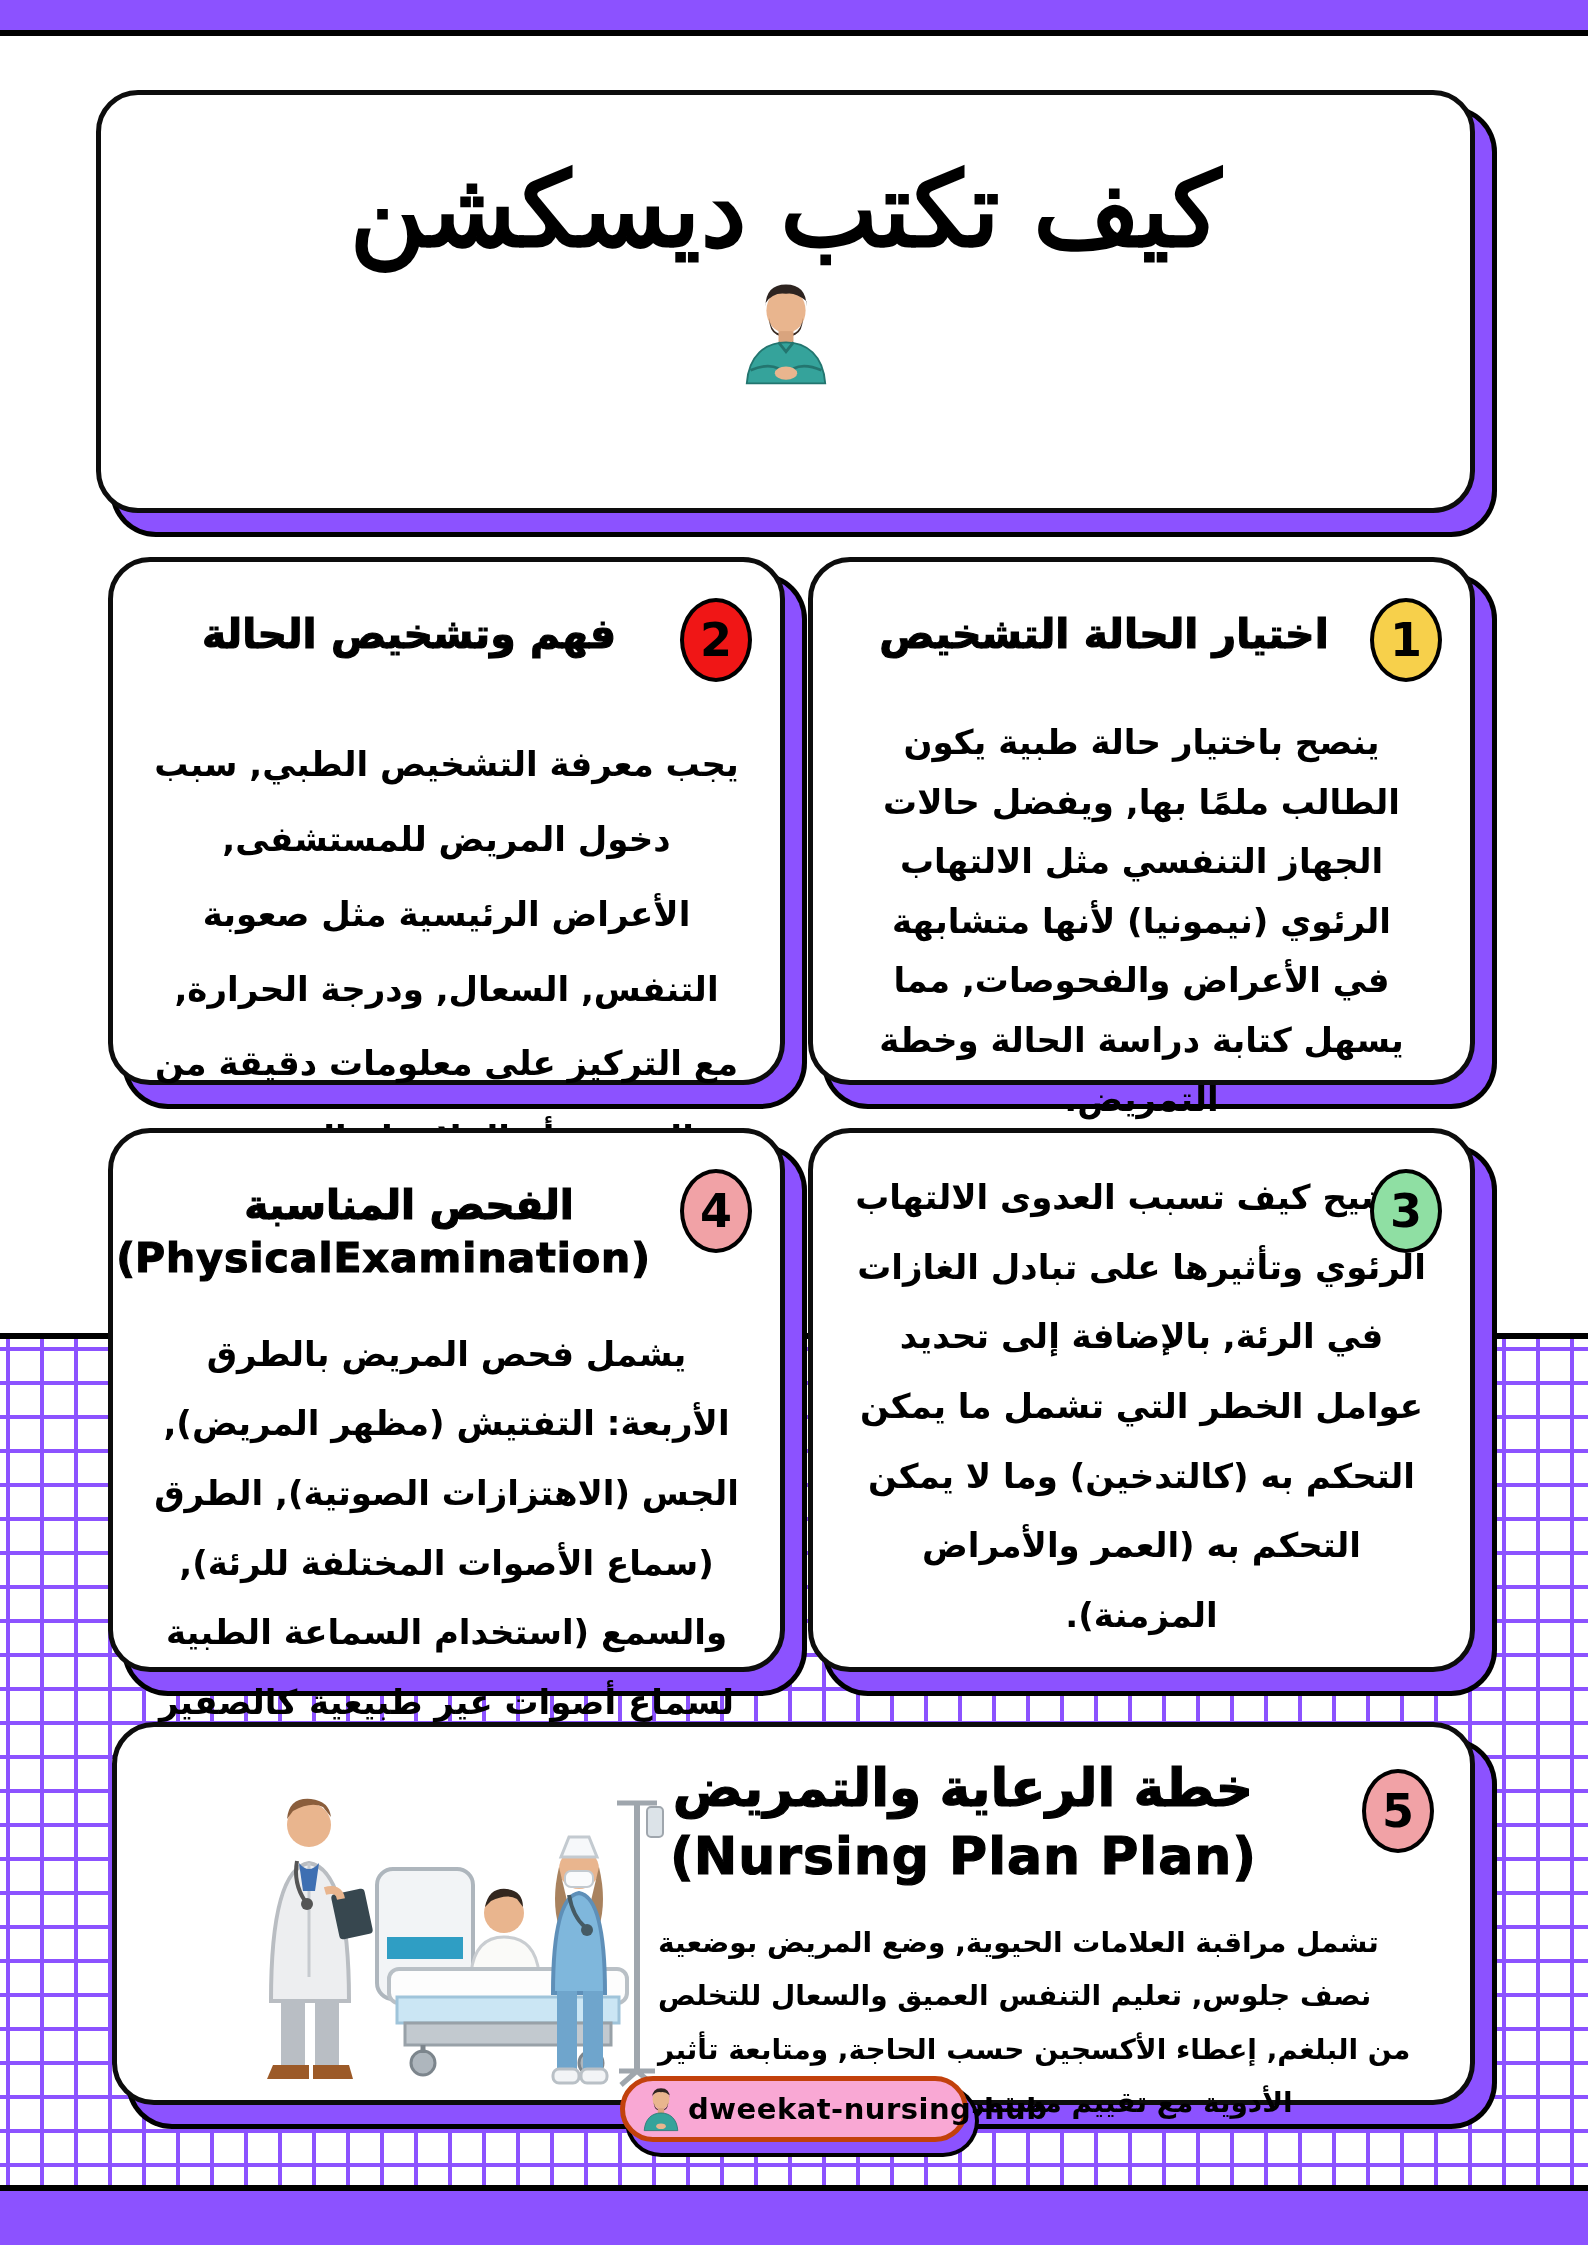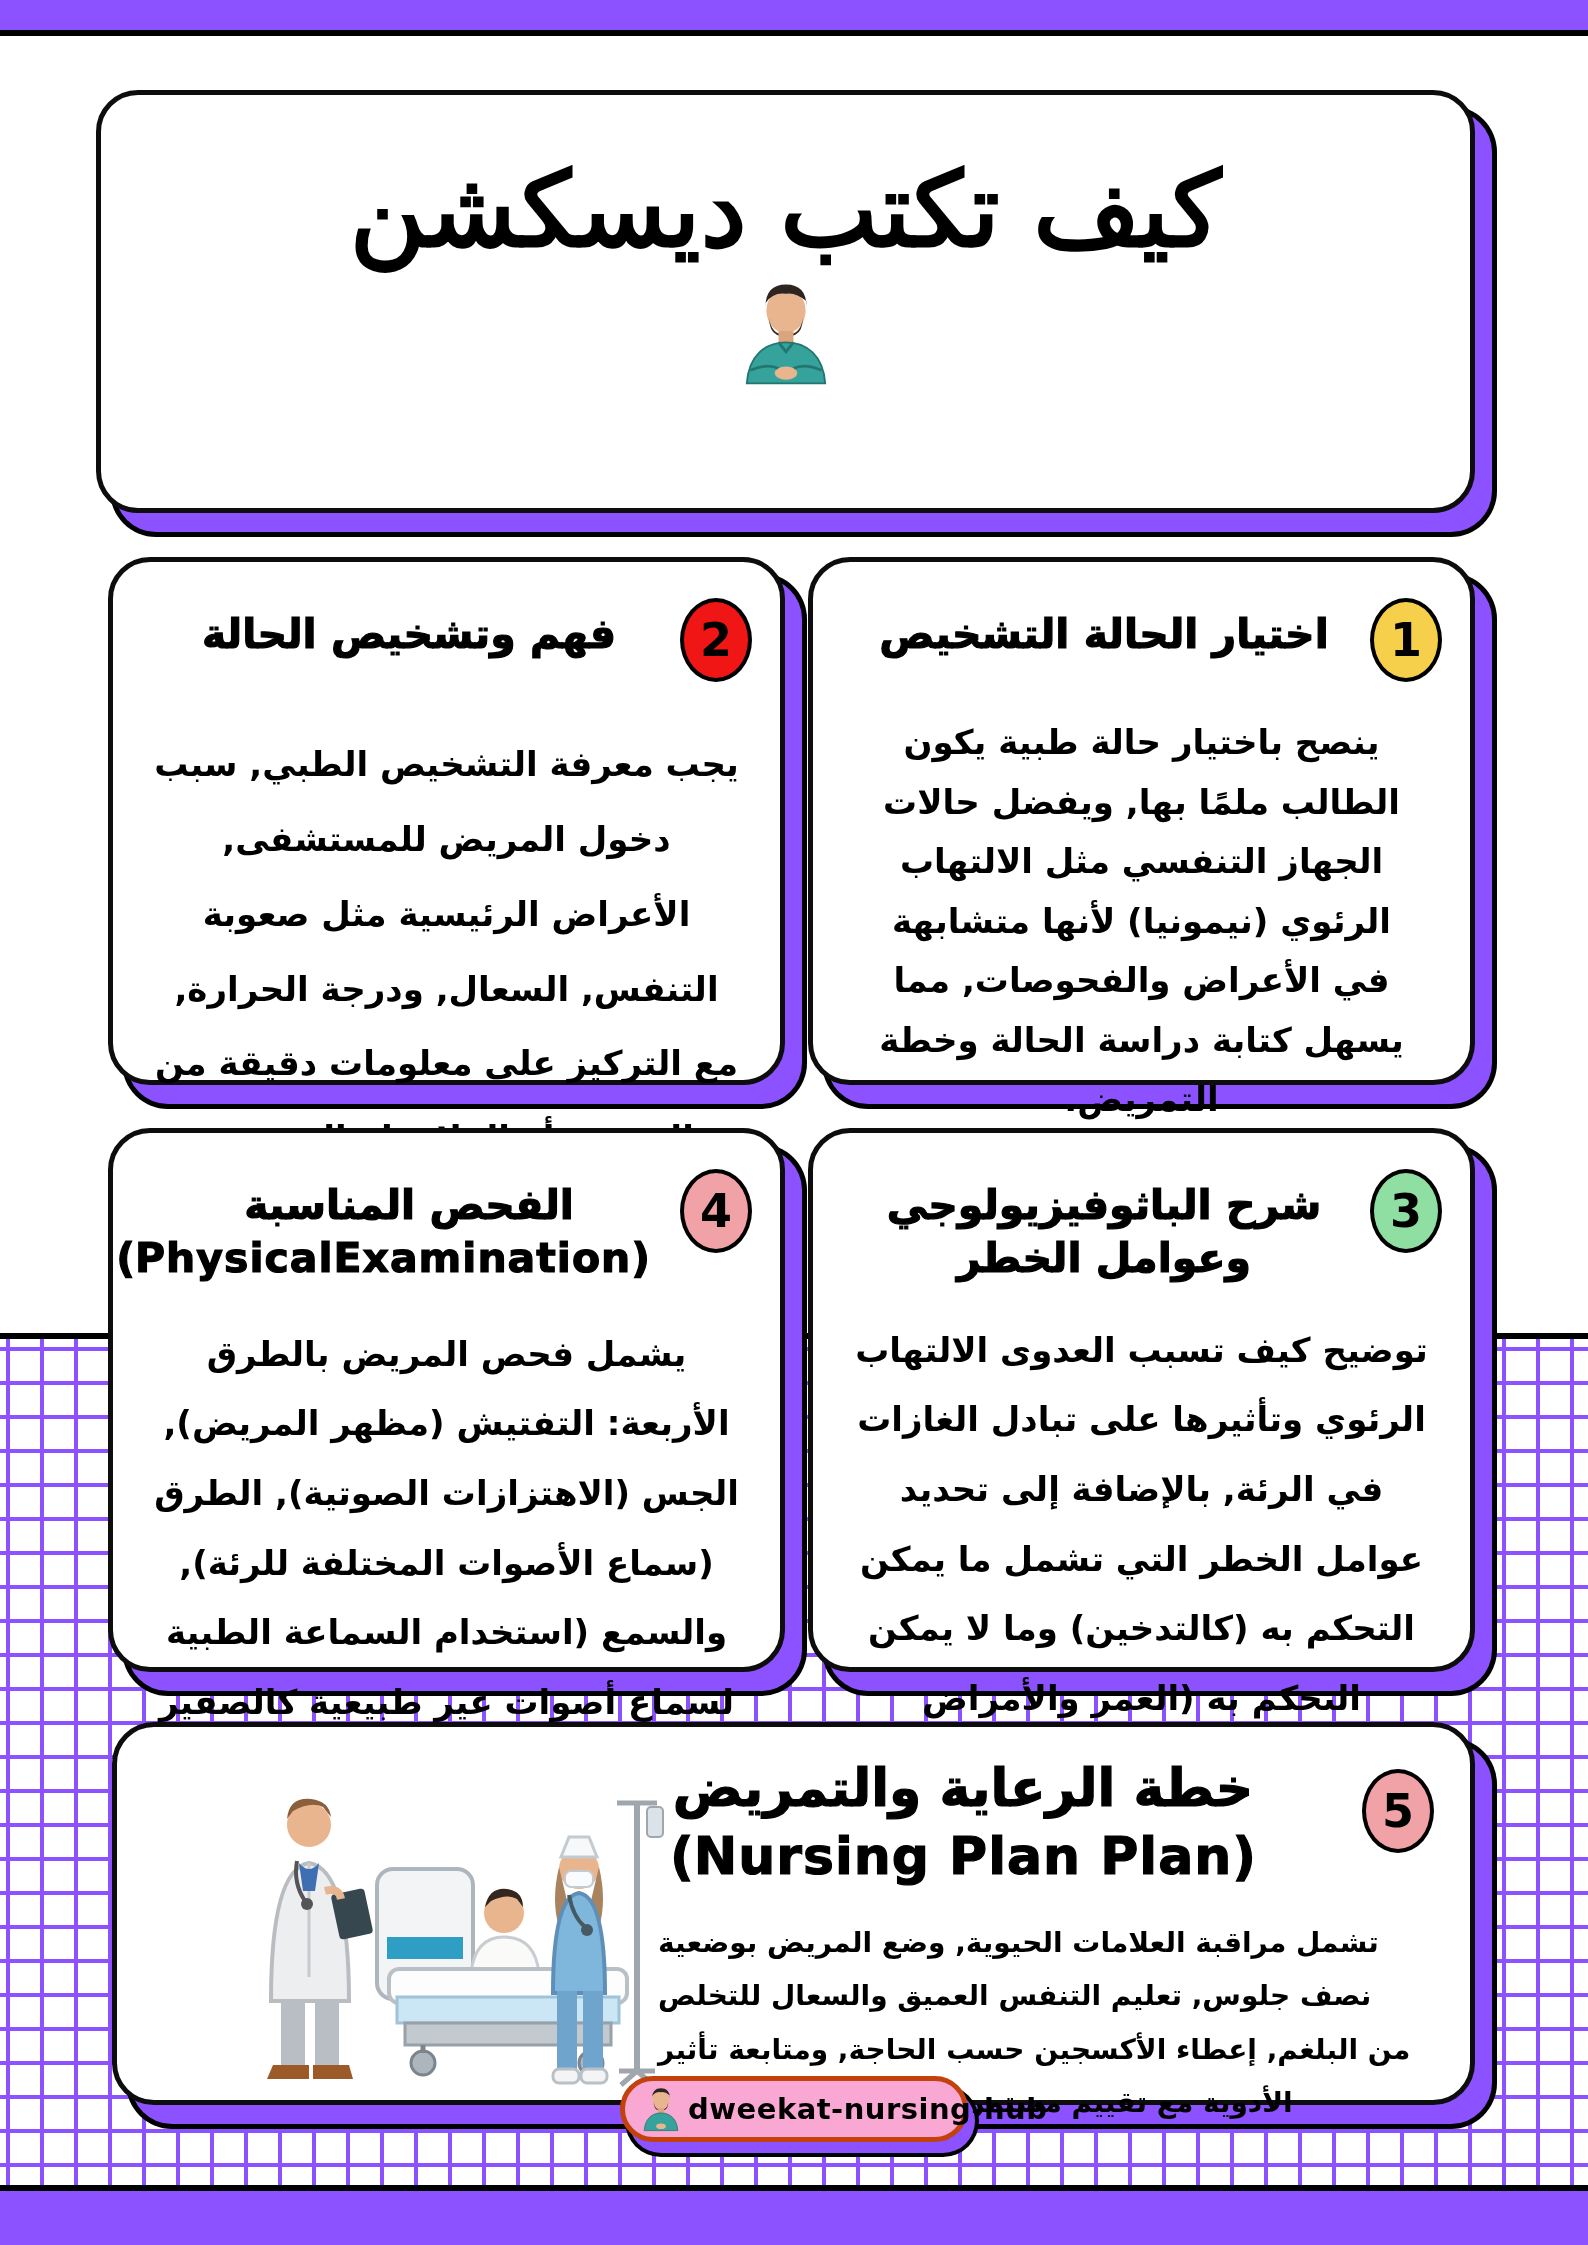--- a/index.html
+++ b/index.html
@@ -102,21 +102,20 @@
   </div>
 
   <div class="card card2">
     <div class="num" style="background: rgb(240, 22, 22);">2</div>
     <div class="card-title" style="color:#000">فهم وتشخيص الحالة</div>
     <div class="card-body">يجب معرفة التشخيص الطبي, سبب دخول المريض للمستشفى, الأعراض الرئيسية مثل صعوبة التنفس, السعال, ودرجة الحرارة, مع التركيز على معلومات دقيقة من المريض أو الملاحظة السريرية</div>
   </div>
 
   <div class="card card3">
     <div class="num" style="background: rgb(143, 223, 163);">3</div>
-    <div class="card-title">شرح الباثوفيزيولوجي وعوامل الخطر</div>
     <div class="card-body">توضيح كيف تسبب العدوى الالتهاب الرئوي وتأثيرها على تبادل الغازات في الرئة, بالإضافة إلى تحديد عوامل الخطر التي تشمل ما يمكن التحكم به (كالتدخين) وما لا يمكن التحكم به (العمر والأمراض المزمنة).</div>
   </div>
 
   <div class="card card4">
     <div class="num" style="background: rgb(241, 162, 166);">4</div>
     <div class="card-title">
       <span>الفحص المناسبة</span><br>
       <span class="en" dir="ltr">(PhysicalExamination)</span>
     </div>
     <div class="card-body">يشمل فحص المريض بالطرق الأربعة: التفتيش (مظهر المريض), الجس (الاهتزازات الصوتية), الطرق (سماع الأصوات المختلفة للرئة), والسمع (استخدام السماعة الطبية لسماع أصوات غير طبيعية كالصفير أو الخشخشة)</div>

